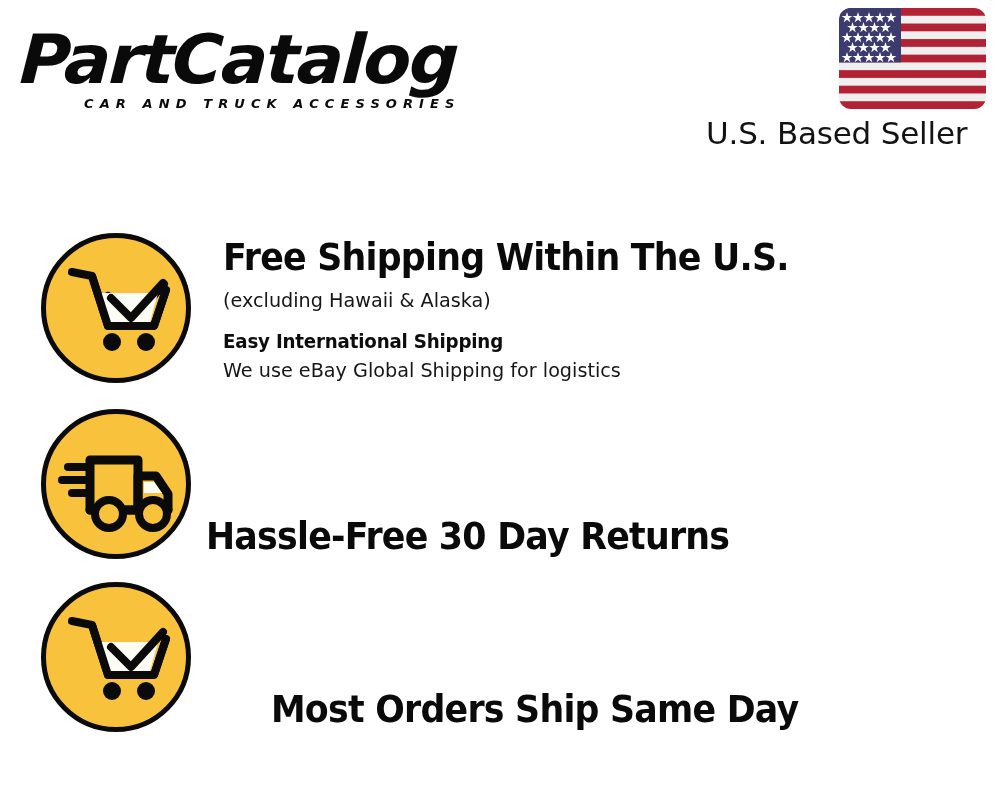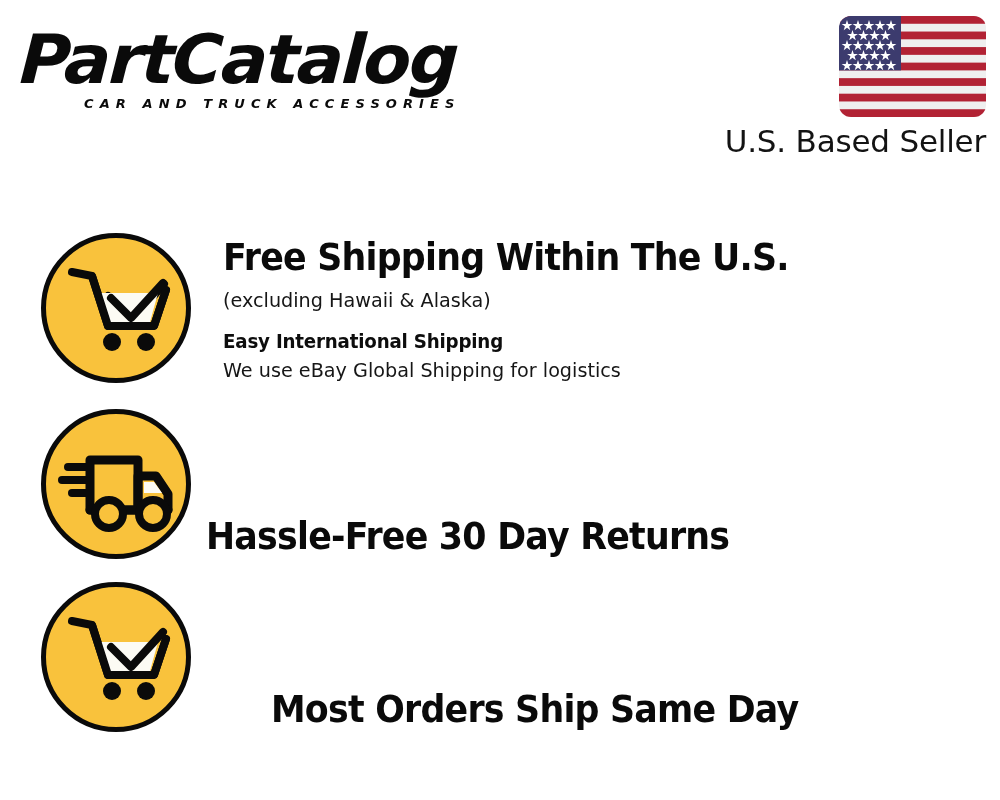--- a/index.html
+++ b/index.html
@@ -53,23 +53,23 @@
     font-size: 13px;
     letter-spacing: 6.1px;
     color: #0a0a0a;
     white-space: nowrap;
     text-align: center;
   }
 
   .seller-block {
     position: absolute;
     right: 14px;
-    top: 16px;
+    top: 8px;
     width: 280px;
-    text-align: right;
+    text-align: left;
   }
   .flag-wrap {
     display: block;
     margin-left: auto;
     width: 147px;
     height: 101px;
     line-height: 0;
   }
   .seller-label {
     display: block;

